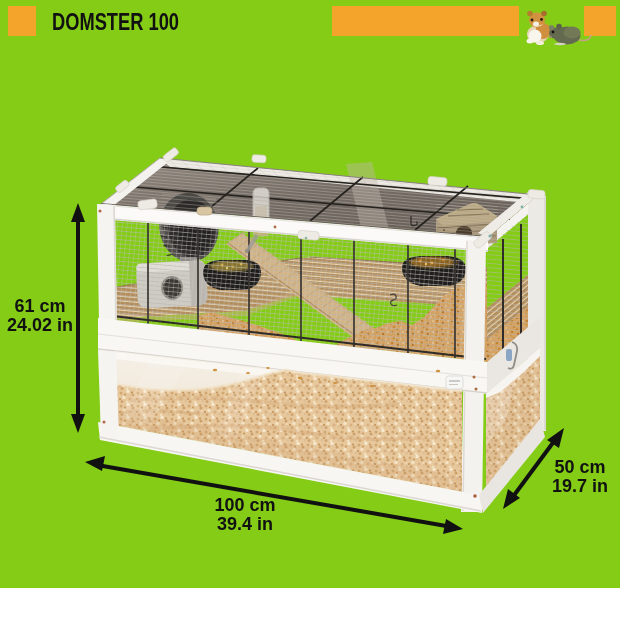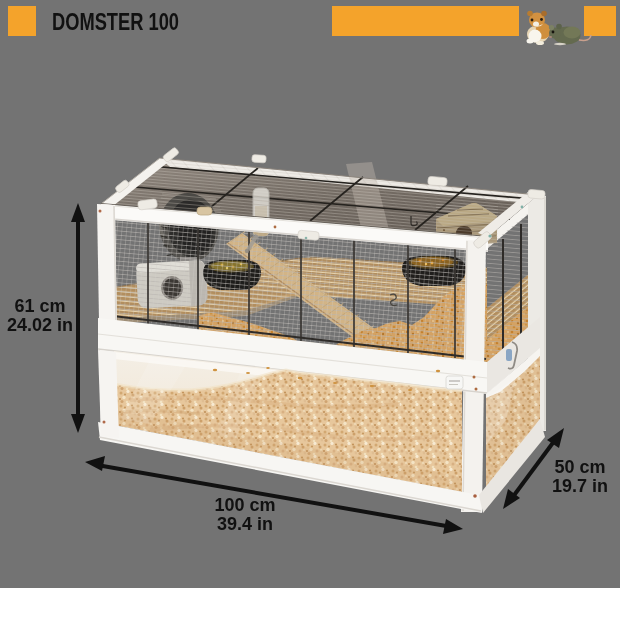--- a/index.html
+++ b/index.html
@@ -1,16 +1,16 @@
 <!DOCTYPE html>
 <html><head>
 <meta charset="utf-8">
 <style>
 html,body{margin:0;padding:0;background:#ffffff;}
-#stage{position:relative;width:620px;height:588px;background:#737373;overflow:hidden;
+#stage{position:relative;width:620px;height:588px;background:#84cc16;overflow:hidden;
 font-family:"Liberation Sans", sans-serif;}
 svg{position:absolute;top:0;left:0;}
 </style>
 </head>
 <body>
 <div id="stage">
 <svg width="620" height="620" viewBox="0 0 620 620">
 <defs>
 <clipPath id="lidclip">
           <polygon points="101,204 488,237 538,195 160,158"></polygon>

